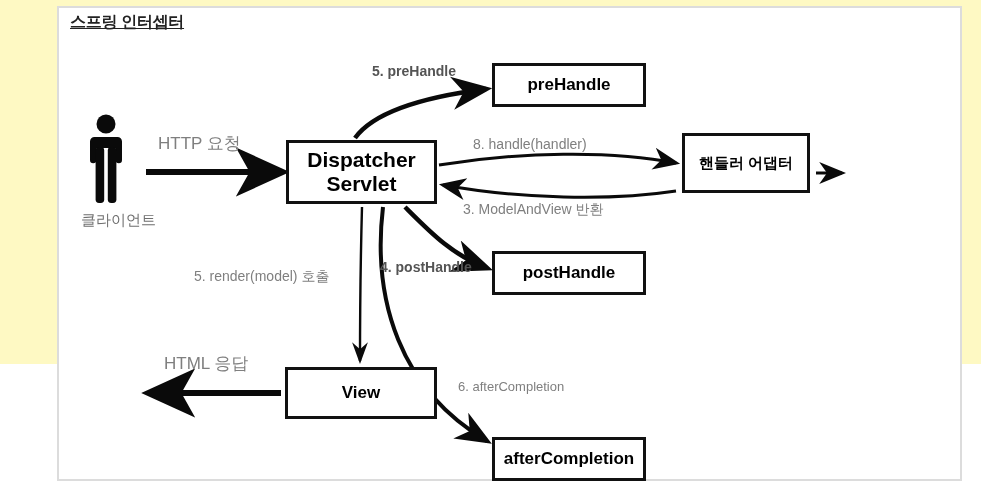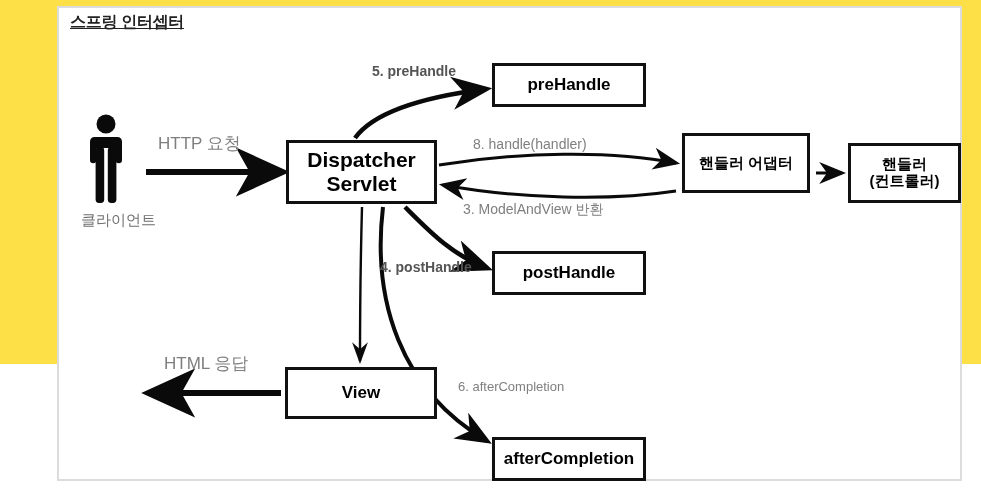--- a/index.html
+++ b/index.html
@@ -10,21 +10,21 @@
   body {
     width: 981px;
     height: 491px;
     font-family: "Liberation Sans", "DejaVu Sans", sans-serif;
     overflow: hidden;
   }
   #canvas {
     position: relative;
     width: 981px;
     height: 364px;
-    background: #fde047;
+    background: #fef9c3;
   }
   
   .outer-frame {
     position: absolute;
     left: 57px;
     top: 6px;
     width: 905px;
     height: 475px;
     border: 2px solid #dcdcdc;
     background: #ffffff;
@@ -184,41 +184,36 @@
   </div>
 
   <div id="node-aftercompletion" class="node rounded">
     <span>afterCompletion</span>
   </div>
 
   <div id="node-handler-adapter" class="node plain">
     <span>핸들러 어댑터</span>
   </div>
 
-  <div id="node-handler" class="node plain">
-    <div>
-      <span class="two-line">핸들러</span>
-      <span class="two-line">(컨트롤러)</span>
-    </div>
-  </div>
 
   <div id="node-view" class="node plain">
     <span>View</span>
   </div>
 
   <div class="label" id="label-http-request">HTTP 요청</div>
 
   <div class="label" id="label-client">클라이언트</div>
 
   <div class="label" id="label-1-prehandle">5. preHandle</div>
 
   <div class="label" id="label-2-handle">8. handle(handler)</div>
 
   <div class="label" id="label-3-modelview">3. ModelAndView 반환</div>
 
   <div class="label" id="label-4-posthandle">4. postHandle</div>
 
+  <div class="label" id="label-5-render">5. render(model) 호출</div>
 
   <div class="label" id="label-6-aftercomp">6. afterCompletion</div>
 
   <div class="label" id="label-html-response">HTML 응답</div>
 
 </div>
 
 </body></html>

